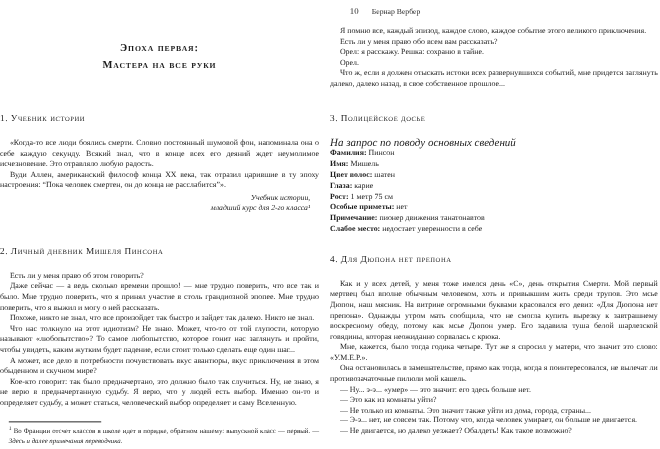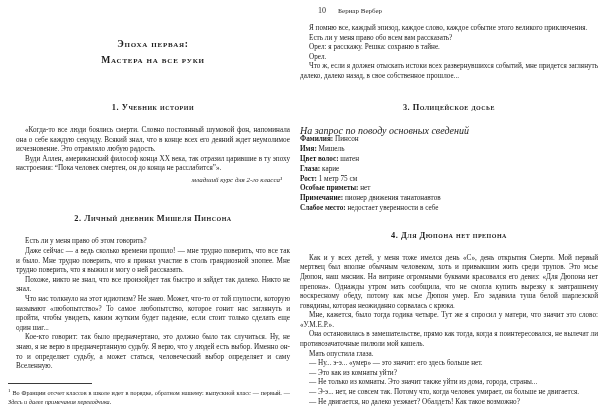--- a/index.html
+++ b/index.html
@@ -22,21 +22,21 @@
     display: flex;
   }
   .page {
     position: relative;
     height: 408px;
     box-sizing: border-box;
     overflow: hidden;
   }
   .page-left {
     width: 296px;
-    padding: 0 6px 0 16px;
+    padding: 0 6px 0 0;
   }
   .page-right {
     width: 304px;
     padding: 0 2px 0 4px;
   }
   .gutter {
     position: absolute;
     left: 296px;
     top: 0;
     width: 1px;
@@ -78,23 +78,22 @@
   .part-title .line2 {
     font-variant: small-caps;
     font-size: 9.6px;
     line-height: 16px;
     font-weight: bold;
     letter-spacing: 0.8px;
   }
 
   
   .chapter-head {
-    text-align: center;
     font-variant: small-caps;
-    font-weight: bold;
+    font-weight: normal;
     font-size: 8.4px;
     letter-spacing: 0.5px;
     line-height: 12px;
   }
 
   
   .body-text {
     font-size: 7.2px;
     line-height: 9.6px;
     text-align: justify;
@@ -179,34 +178,36 @@
     <div class="chapter-head">1. Учебник истории</div>
 
     <div class="sp-12"></div>
 
     <div class="body-text epigraph-quote">
       <p>«Когда-то все люди боялись смерти. Словно постоянный шумовой фон, напоминала она о себе каждую секунду. Всякий знал, что в конце всех его деяний ждет неумолимое исчезновение. Это отравляло любую радость.</p>
       <p>Вуди Аллен, американский философ конца XX века, так отразил царившие в ту эпоху настроения: “Пока человек смертен, он до конца не расслабится”».</p>
     </div>
 
     <div class="attrib">
+      <div>Учебник истории,</div>
       <div>младший курс для 2-го класса¹</div>
     </div>
 
     <div class="sp-28"></div>
 
     <div class="chapter-head">2. Личный дневник Мишеля Пинсона</div>
 
     <div class="sp-12"></div>
 
     <div class="body-text">
       <p>Есть ли у меня право об этом говорить?</p>
       <p>Даже сейчас — а ведь сколько времени прошло! — мне трудно поверить, что все так и было. Мне трудно поверить, что я принял участие в столь грандиозной эпопее. Мне трудно поверить, что я выжил и могу о ней рассказать.</p>
       <p>Похоже, никто не знал, что все произойдет так быстро и зайдет так далеко. Никто не знал.</p>
       <p>Что нас толкнуло на этот идиотизм? Не знаю. Может, что-то от той глупости, которую называют «любопытство»? То самое любопытство, которое гонит нас заглянуть и пройти, чтобы увидеть, каким жутким будет падение, если стоит только сделать еще один шаг...</p>
+      <p>А может, все дело в потребности почувствовать вкус авантюры, вкус приключения в этом обыденном и скучном мире?</p>
       <p>Кое-кто говорит: так было предначертано, это должно было так случиться. Ну, не знаю, я не верю в предначертанную судьбу. Я верю, что у людей есть выбор. Именно он-то и определяет судьбу, а может статься, человеческий выбор определяет и саму Вселенную.</p>
     </div>
 
     <div class="footnote-wrap">
       <div class="footnote-rule"></div>
       <div class="footnote">
         <sup>1</sup><span> Во Франции отсчет классов в школе идет в порядке, обратном нашему: выпускной класс — первый. — </span><span class="ital">Здесь и далее примечания переводчика.</span>
       </div>
     </div>
 
@@ -253,21 +254,20 @@
     <div class="sp-16"></div>
 
     <div class="chapter-head">4. Для Дюпона нет препона</div>
 
     <div class="sp-12"></div>
 
     <div class="body-text">
       <p>Как и у всех детей, у меня тоже имелся день «С», день открытия Смерти. Мой первый мертвец был вполне обычным человеком, хоть и привыкшим жить среди трупов. Это мсье Дюпон, наш мясник. На витрине огромными буквами красовался его девиз: «Для Дюпона нет препона». Однажды утром мать сообщила, что не смогла купить вырезку к завтрашнему воскресному обеду, потому как мсье Дюпон умер. Его задавила туша белой шарлезской говядины, которая неожиданно сорвалась с крюка.</p>
       <p>Мне, кажется, было тогда годика четыре. Тут же я спросил у матери, что значит это слово: «У.М.Е.Р.».</p>
       <p>Она остановилась в замешательстве, прямо как тогда, когда я поинтересовался, не вылечат ли противозачаточные пилюли мой кашель.</p>
-      <p>Мать опустила глаза.</p>
     </div>
 
     <div class="body-text dialogue">
       <p>— Ну... э-э... «умер» — это значит: его здесь больше нет.</p>
       <p>— Это как из комнаты уйти?</p>
       <p>— Не только из комнаты. Это значит также уйти из дома, города, страны...</p>
       <p>— Э-э... нет, не совсем так. Потому что, когда человек умирает, он больше не двигается.</p>
       <p>— Не двигается, но далеко уезжает? Обалдеть! Как такое возможно?</p>
     </div>
 

